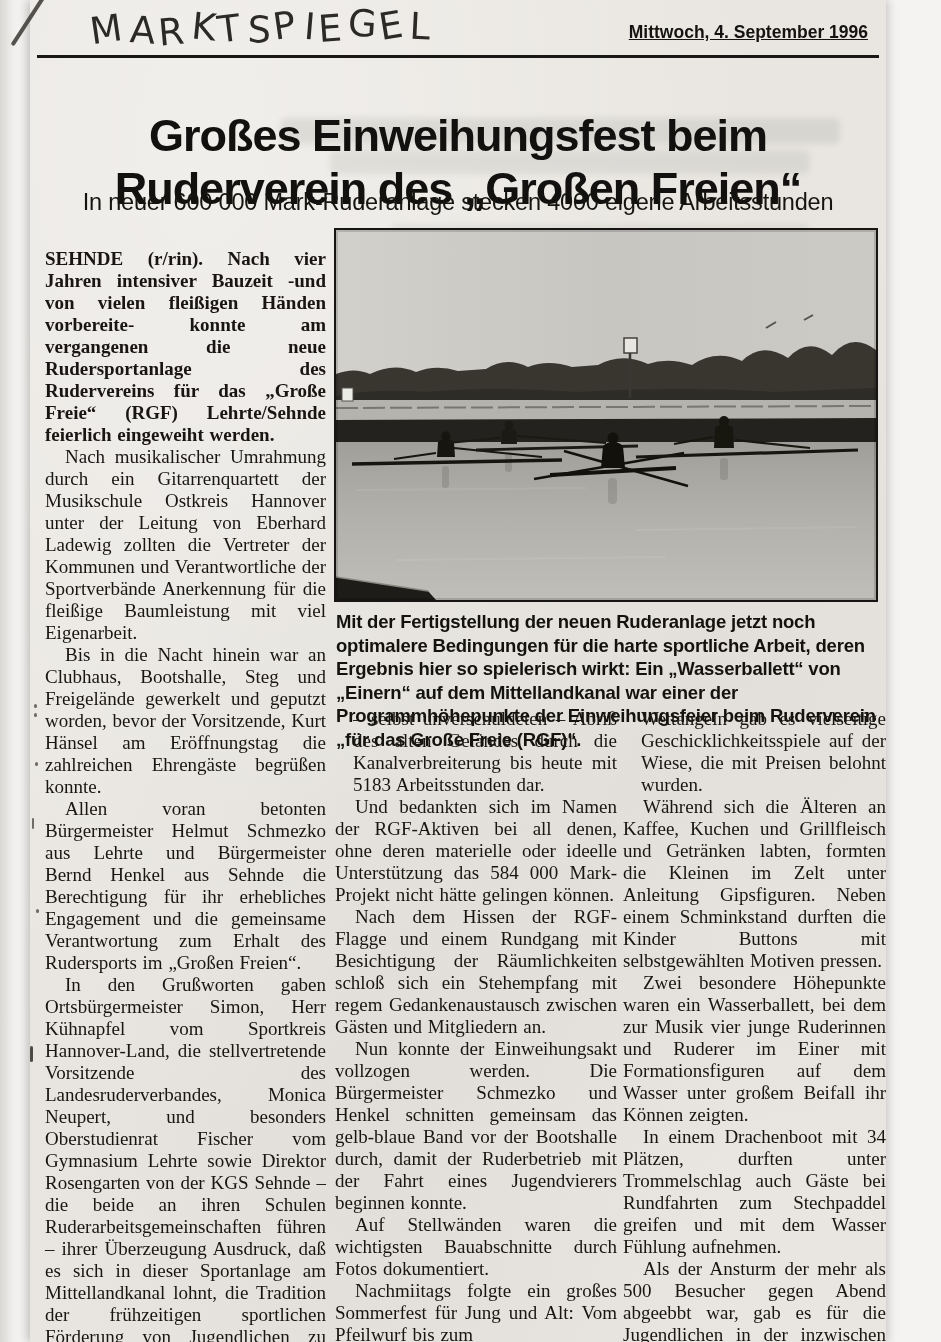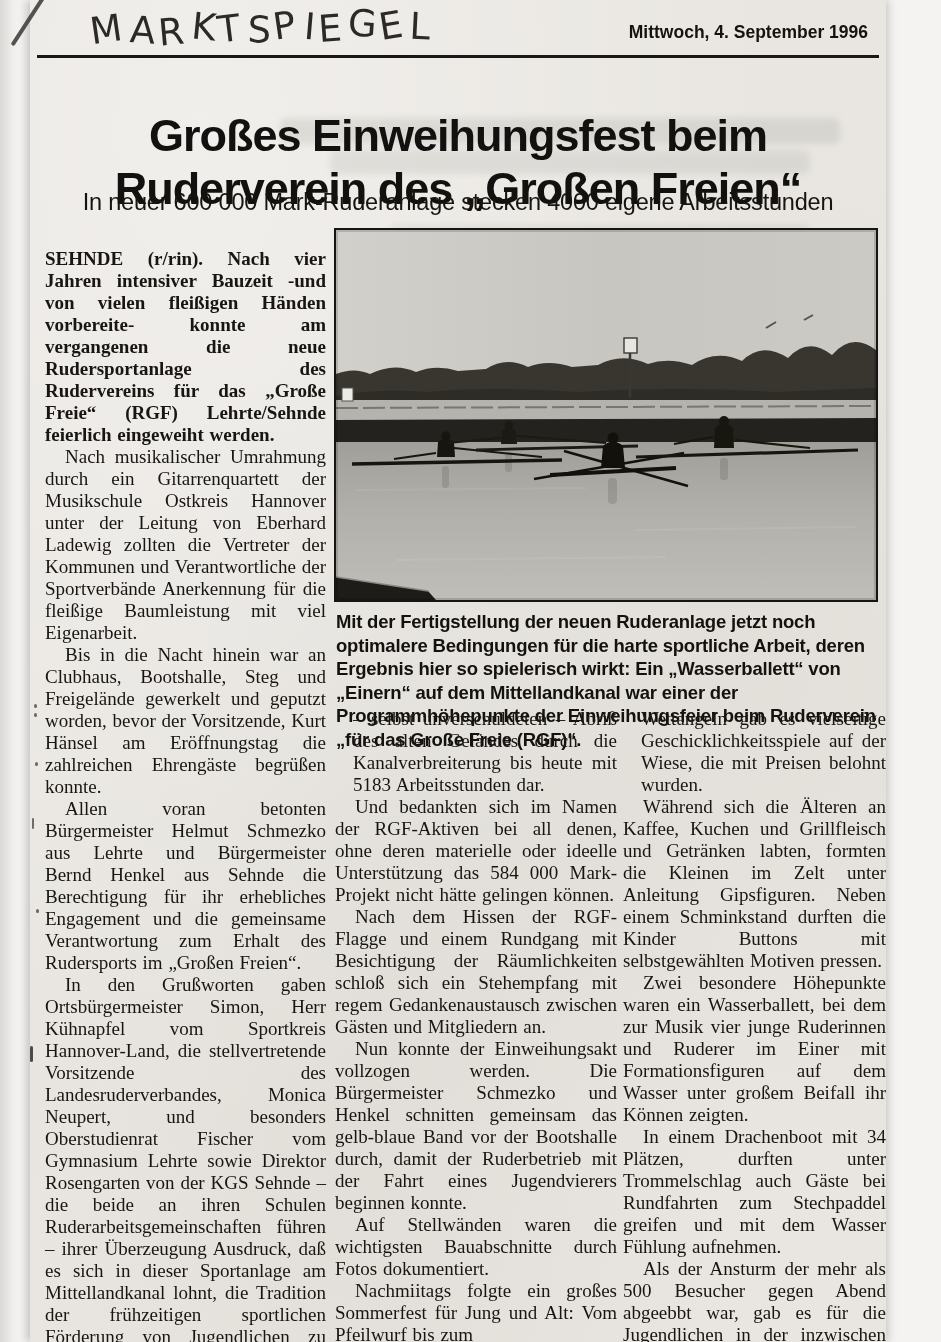--- a/index.html
+++ b/index.html
@@ -24,21 +24,21 @@
   }
   
   .masthead{
     position:absolute;left:62px;top:6px;width:380px;height:52px;
     font-family:"DejaVu Sans", sans-serif;font-size:37px;color:#2b2a28;
     letter-spacing:5px;white-space:nowrap;transform:rotate(-1.2deg);
   }
   .masthead span{display:inline-block;font-weight:400;transform-origin:50% 80%;}
   .issue-date{
     position:absolute;right:18px;top:22px;
-    font-family:"Liberation Sans", sans-serif;font-weight:700;font-size:17.5px;color:#141311;
+    font-family:"Liberation Sans", sans-serif;font-weight:700;font-size:17.5px;color:#141311;text-decoration:underline;
   }
   .head-rule{position:absolute;left:7px;right:7px;top:55px;height:3px;background:#191816;}
   
   .ghost{position:absolute;filter:blur(3px);opacity:.12;background:#5a6158;border-radius:6px;}
   .ghost.g1{left:250px;top:118px;width:560px;height:26px;}
   .ghost.g2{left:300px;top:150px;width:480px;height:24px;opacity:.10;}
   .ghost.g3{left:360px;top:224px;width:420px;height:18px;opacity:.08;}
   
   .headline{
     position:absolute;left:20px;right:20px;top:71px;text-align:center;

